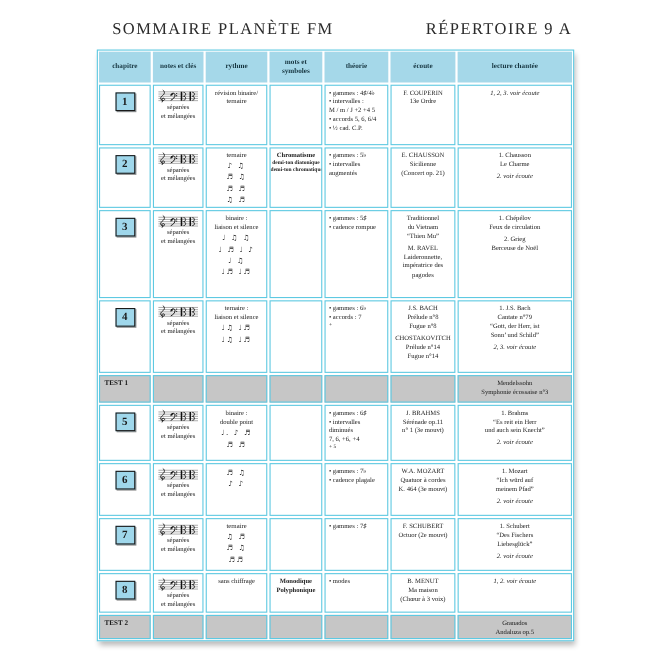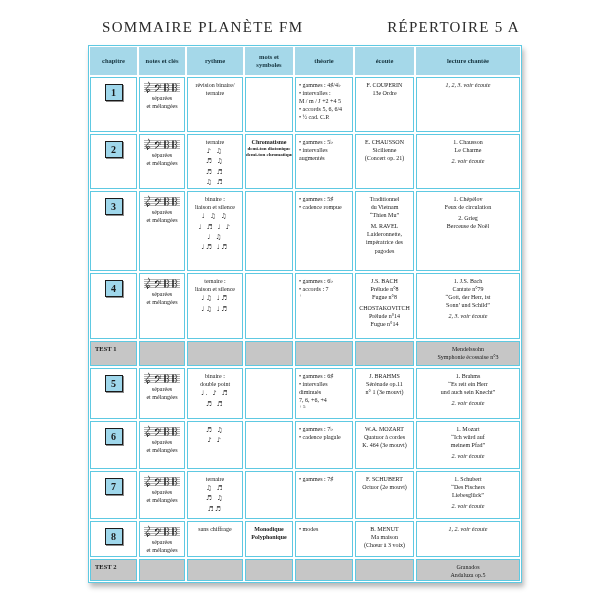--- a/index.html
+++ b/index.html
@@ -33,21 +33,21 @@
   .ln.m{font-family:"DejaVu Sans",sans-serif;font-size:6.5px;letter-spacing:1.5px;
         line-height:1.6;}
   .clefs svg{display:block;margin:0 auto;}
 </style>
 </head>
 <body>
 
 <div class="page">
   <div class="titles">
     <span>SOMMAIRE PLANÈTE FM</span>
-    <span>RÉPERTOIRE 5 A</span>
+    <span>RÉPERTOIRE 9 A</span>
   </div>
   <div id="grid">
       <div class="hc">chapitre</div>
       <div class="hc">notes et clés</div>
       <div class="hc">rythme</div>
       <div class="hc">mots et symboles</div>
       <div class="hc">théorie</div>
       <div class="hc">écoute</div>
       <div class="hc">lecture chantée</div>
       <div class="bc cen">

